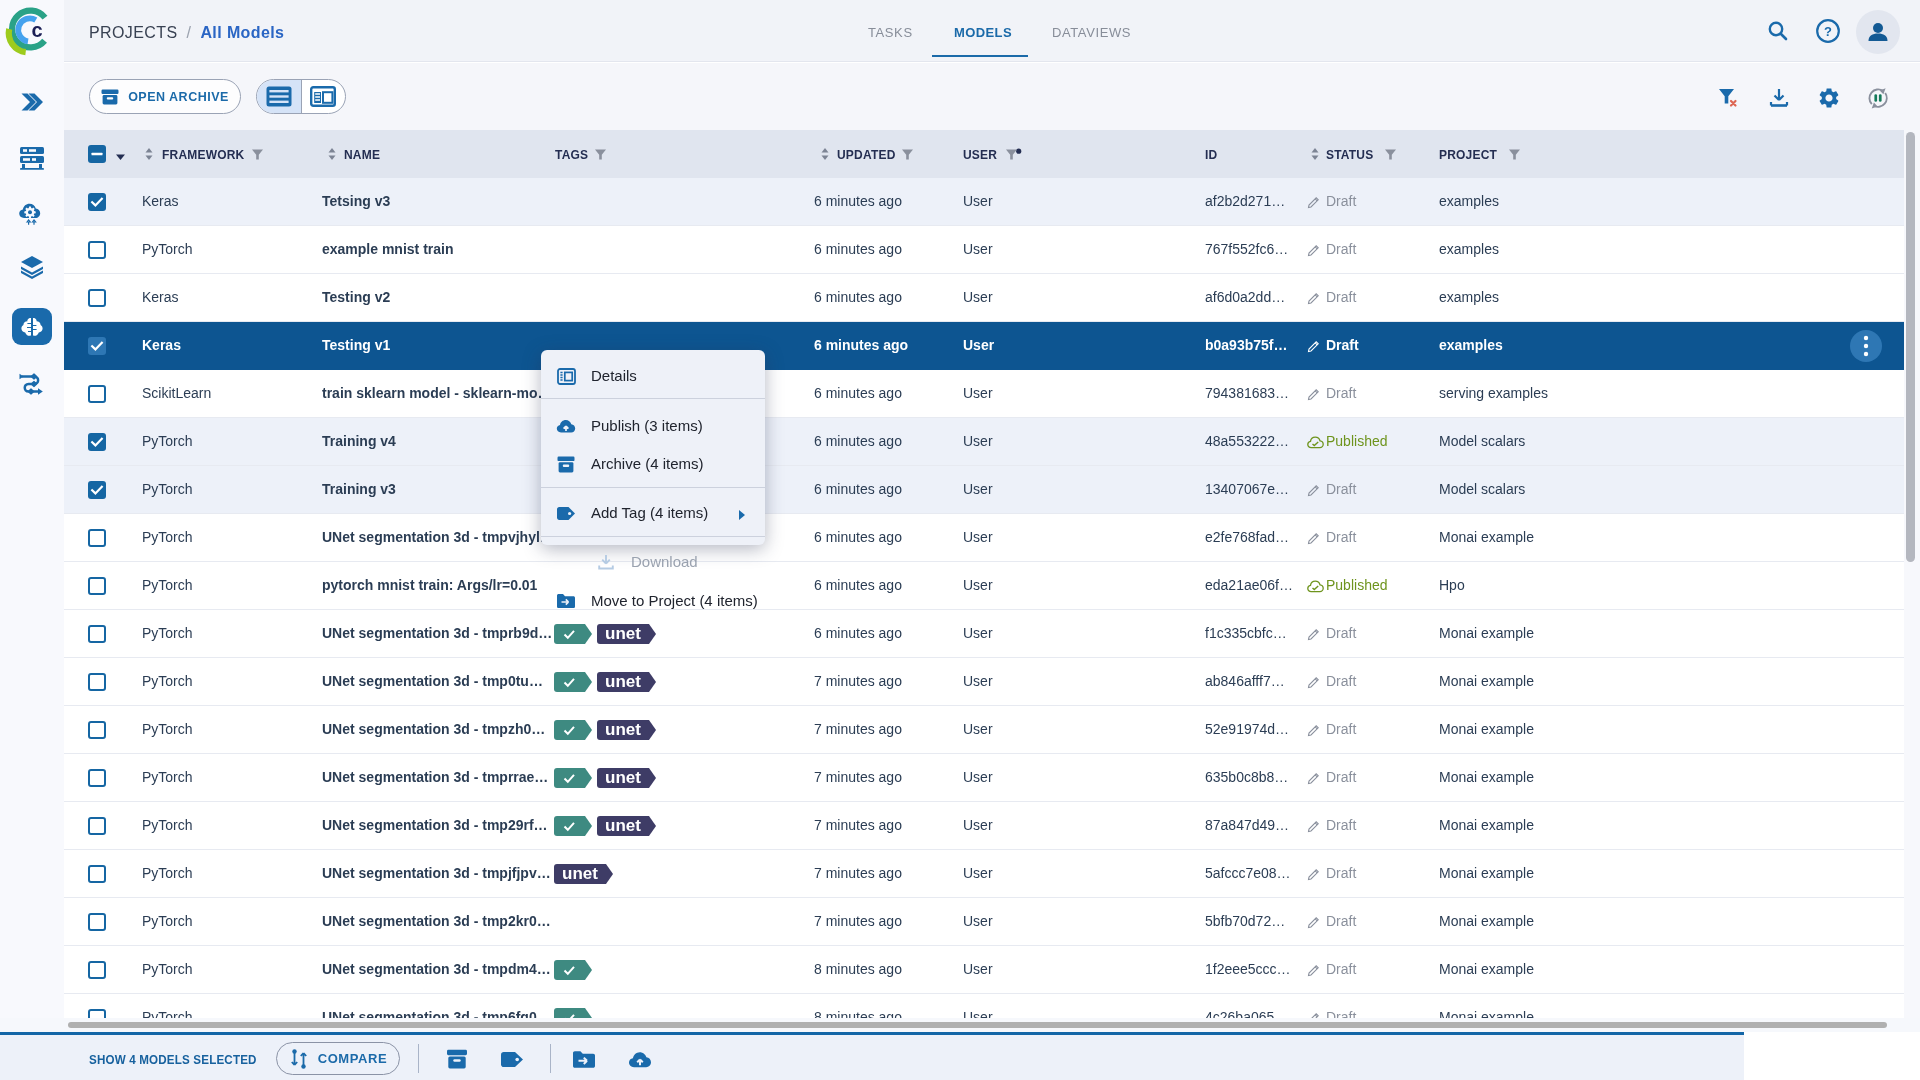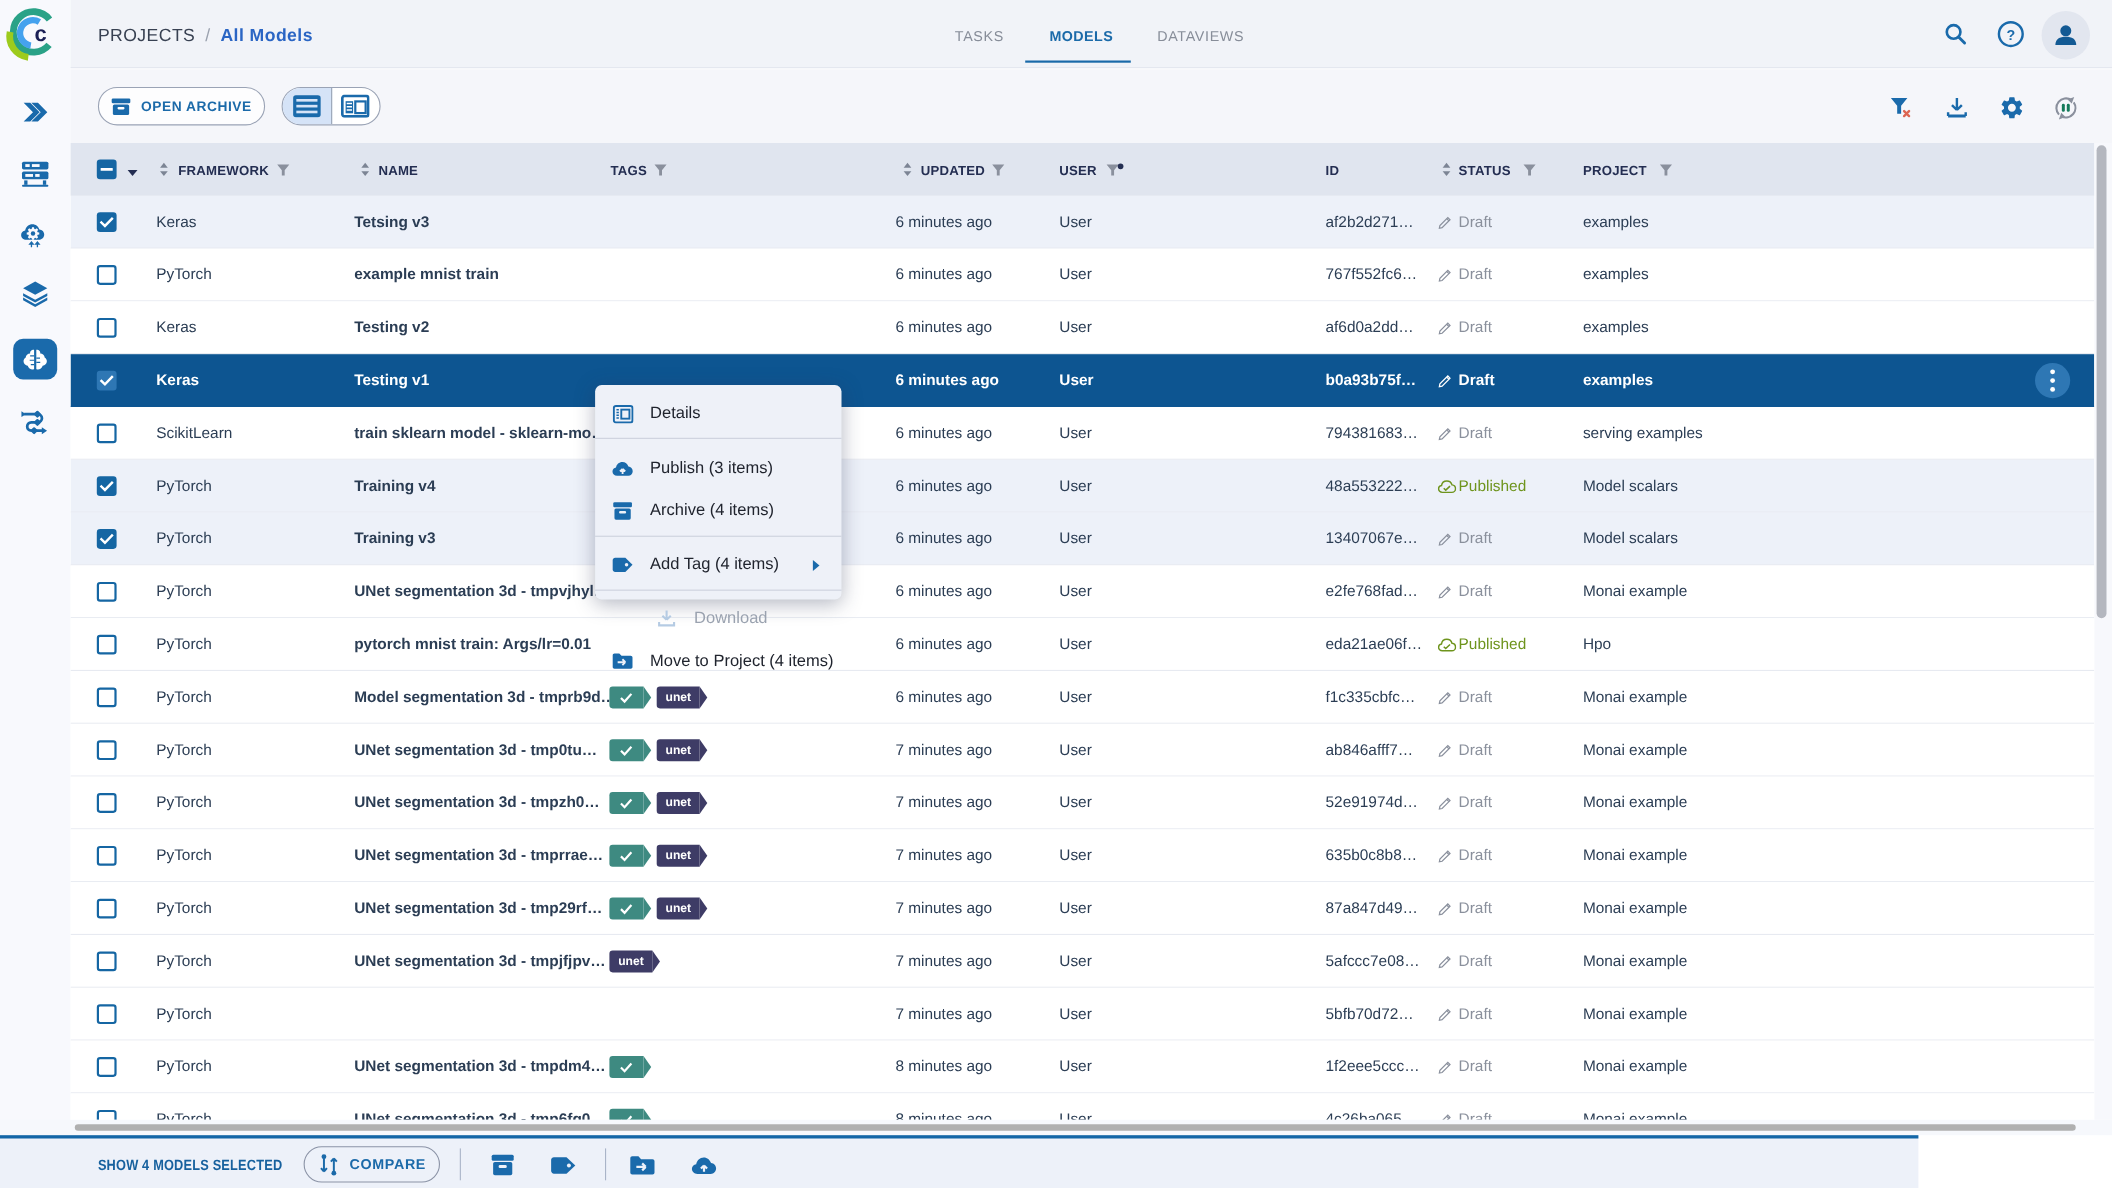--- a/index.html
+++ b/index.html
@@ -36,21 +36,21 @@
 .st { left:1262px; color:#8a909c; }
 .pj { left:1375px; }
 .row.cur .c { color:#fff; font-weight:700; }
 .row.cur .st { color:#fff; }
 .stp { position:absolute; left:1243px; top:17px; }
 .cb { position:absolute; left:24px; top:15px; width:18px; height:18px; border-radius:3px; }
 .cb.off { background:#fff; border:2px solid #1566a3; }
 .cb.on { background:#1566a3; }
 .cb.on svg, .cb.curcb svg { position:absolute; left:1px; top:1px; }
 .cb.curcb { background:#2e77b4; }
-.tag { position:relative; height:20px; line-height:20px; color:#fff; font-size:11px; font-weight:700; border-radius:3px 0 0 3px; padding:0 8px; }
+.tag { position:relative; height:20px; line-height:20px; color:#fff; font-size:17px; font-weight:700; border-radius:3px 0 0 3px; padding:0 8px; }
 .tag:after { content:""; position:absolute; right:-7px; top:0; width:0; height:0; border-top:10px solid transparent; border-bottom:10px solid transparent; }
 .tag.teal { background:#3e8a81; }
 .tag.teal:after { border-left:7px solid #3e8a81; }
 .tag.navy { background:#3e3c66; }
 .tag.navy:after { border-left:7px solid #3e3c66; }
 #hstrip { position:absolute; left:0; top:1018px; width:1920px; height:14px; background:#f6f8fc; z-index:39; }
 #hscroll { position:absolute; left:68px; top:1021.5px; width:1819px; height:6.5px; border-radius:3.5px; background:#b0b0b0; z-index:40; }
 #footer { position:absolute; left:0; top:1032px; width:1744px; height:48px; background:#edf1f9; border-top:3px solid #1366a7; z-index:41; }
 #footer .txt { position:absolute; left:89px; top:17px; font-size:13.5px; font-weight:700; color:#17619e; letter-spacing:.2px; transform:scaleX(.86); transform-origin:left center; }
 #btn-compare { position:absolute; left:276px; top:7px; width:124px; height:33px; border:1px solid #8b93a6; border-radius:17px; display:flex; align-items:center; justify-content:center; gap:9px; color:#1b6aa9; font-size:13px; font-weight:700; letter-spacing:.6px; }
@@ -329,21 +329,21 @@
       <div class="stp" style="top:18px;"><svg width="17" height="13" viewBox="0 0 17 13">
           <path d="M4.2 11.6 C2.2 11.6 .8 10.2 .8 8.4 .8 6.8 2 5.6 3.5 5.4 3.8 3 5.8 1.2 8.3 1.2 10.5 1.2 12.4 2.7 13 4.8 14.8 5 16.2 6.5 16.2 8.3 16.2 10.1 14.7 11.6 12.9 11.6 Z" fill="none" stroke="#6e941d" stroke-width="1.3"></path>
           <path d="M5.5 7.9 7.3 9.6 11.2 5.9" stroke="#6e941d" stroke-width="1.4" fill="none"></path>
         </svg></div>
       <div class="c st" style="color:#6e941d;">Published</div>
       <div class="c pj">Hpo</div>
     </div>
 <div class="row " style="top:432px;">
       <div class="cb off"></div>
       <div class="c fw">PyTorch</div>
-      <div class="c nm">Model segmentation 3d - tmprb9d…</div>
+      <div class="c nm">UNet segmentation 3d - tmprb9d…</div>
       <div class="c tg" style="top:14px;line-height:normal;">
         <div class="tag teal" style="padding:0 9px;"><svg width="13" height="11" viewBox="0 0 13 11" style="margin-top:4.5px;">
             <path d="M1.5 5.5 4.8 8.8 11 1.8" stroke="#fff" stroke-width="2" fill="none"></path>
           </svg></div>
         <div class="tag navy">unet</div>
       </div>
       <div class="c up">6 minutes ago</div>
       <div class="c us">User</div>
       <div class="c idc">f1c335cbfc…</div>
       <div class="stp"><svg width="14" height="14" viewBox="0 0 14 14">
@@ -446,20 +446,21 @@
       <div class="stp"><svg width="14" height="14" viewBox="0 0 14 14">
           <path d="M1.5 12.5 2 10l7.2-7.2 2 2L4 12l-2.5.5z" fill="none" stroke="#8a909d" stroke-width="1.1"></path>
           <path d="M8.2 3.8l2 2" stroke="#8a909d" stroke-width="1.1"></path>
         </svg></div>
       <div class="c st">Draft</div>
       <div class="c pj">Monai example</div>
     </div>
 <div class="row " style="top:720px;">
       <div class="cb off"></div>
       <div class="c fw">PyTorch</div>
+      <div class="c nm">UNet segmentation 3d - tmp2kr0…</div>
       <div class="c up">7 minutes ago</div>
       <div class="c us">User</div>
       <div class="c idc">5bfb70d72…</div>
       <div class="stp"><svg width="14" height="14" viewBox="0 0 14 14">
           <path d="M1.5 12.5 2 10l7.2-7.2 2 2L4 12l-2.5.5z" fill="none" stroke="#8a909d" stroke-width="1.1"></path>
           <path d="M8.2 3.8l2 2" stroke="#8a909d" stroke-width="1.1"></path>
         </svg></div>
       <div class="c st">Draft</div>
       <div class="c pj">Monai example</div>
     </div>

